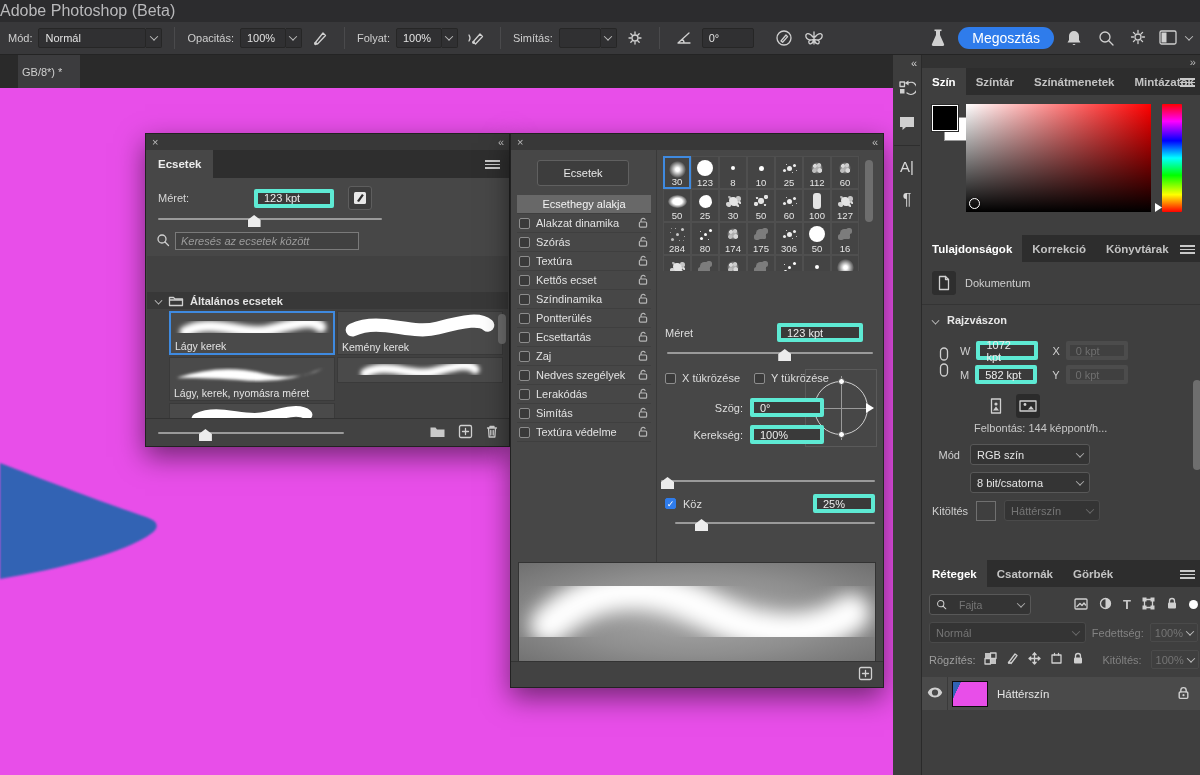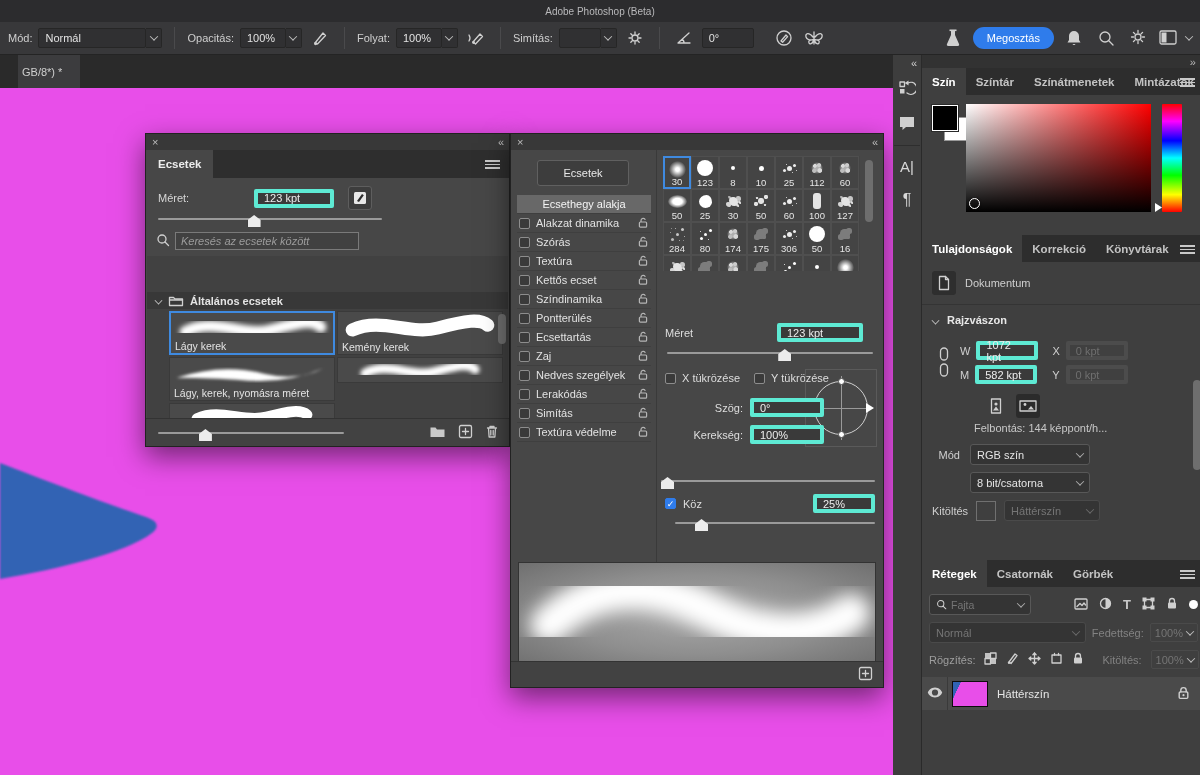--- a/index.html
+++ b/index.html
@@ -2,36 +2,36 @@
 <html><head>
 <meta charset="utf-8">
 <style>
   * { margin:0; padding:0; box-sizing:border-box; }
   html,body { width:1200px; height:775px; overflow:hidden; background:#2b2b2b;
     font-family:"Liberation Sans","DejaVu Sans",sans-serif; font-size:11px; color:#d6d6d6;
     -webkit-font-smoothing:antialiased; }
   .abs { position:absolute; }
   
   .titlebar { position:absolute; left:0; top:0; width:1200px; height:22px; background:#2c2c2e;
-    display:flex; align-items:center; justify-content:center; color:#b9b9bb; font-size:10px; }
+    display:flex; align-items:center; color:#b9b9bb; font-size:16px; }
   .optbar { position:absolute; left:0; top:22px; width:1200px; height:33px; background:#38383a;
     border-bottom:1px solid #242424; display:flex; align-items:center; padding:0 8px; gap:8px; }
   .og { display:flex; align-items:center; gap:6px; }
   .vdiv { width:1px; height:22px; background:#4a4a4c; margin:0 4px; }
   .olabel { color:#cfcfcf; }
   .ofield { height:20px; background:#303032; border:1px solid #262626; border-radius:2px;
     display:flex; align-items:center; padding:0 6px; color:#e2e2e2; }
   .chevbox { width:16px; height:20px; background:#303032; border:1px solid #262626; border-left:none;
     border-radius:0 2px 2px 0; display:flex; align-items:center; justify-content:center; }
   .chev { width:6px; height:6px; border-right:1.5px solid #bdbdbd; border-bottom:1.5px solid #bdbdbd;
     transform:rotate(45deg) translate(-1px,-1px); }
   .ibtn { width:24px; height:24px; display:flex; align-items:center; justify-content:center; }
   .ibtn svg { display:block; }
   .share { height:22px; background:#2f7ceb; color:#fff; border-radius:11px; padding:0 14px;
-    display:flex; align-items:center; font-size:11px; }
+    display:flex; align-items:center; font-size:14px; }
   .spacer { flex:1; }
   
   .tabbar { position:absolute; left:0; top:55px; width:893px; height:33px; background:#2a2a2a; }
   .doctab { position:absolute; left:18px; top:0; height:33px; width:62px; background:#3c3c3e;
     display:flex; align-items:center; padding-left:4px; color:#cfcfcf; white-space:nowrap; overflow:hidden; }
   .canvas { position:absolute; left:0; top:88px; width:893px; height:687px; background:#e84ee9; overflow:hidden; }
   .blob { position:absolute; left:0; top:367px; width:175px; height:132px; }
   
   .panel { position:absolute; background:#474747; border:1px solid #222;
     box-shadow:0 10px 26px rgba(0,0,0,.5); }
@@ -939,21 +939,21 @@
 
     <div class="rp-tabs">
         <div class="rp-tab active">Rétegek</div>
         <div class="rp-tab">Csatornák</div>
         <div class="rp-tab">Görbék</div>
         <div class="menu-lines"></div>
       </div>
     <div class="rp-body" style="height:188px">
       <div class="prow" style="left:7px; top:7px; right:6px; gap:8px">
         <div class="drop" style="width:102px; color:#9a9a9a">
-          <span style="display:flex;gap:4px">
+          <span style="display:flex;gap:12px">
             <svg width="11" height="11" viewBox="0 0 14 14">
                 <circle class="ln" cx="6" cy="6" r="4"></circle>
                 <path class="ln" d="M9 9l3.5 3.5"></path>
               </svg>
             <input style="width: 56px; background: none; border: none; color: rgb(154, 154, 154); font-family: inherit; font-size: 10.5px;" placeholder="Fajta">
           </span>
             <span class="chev"></span>
         </div>
         <div class="lay-icons" style="flex:1; justify-content:flex-end">
           <span>

